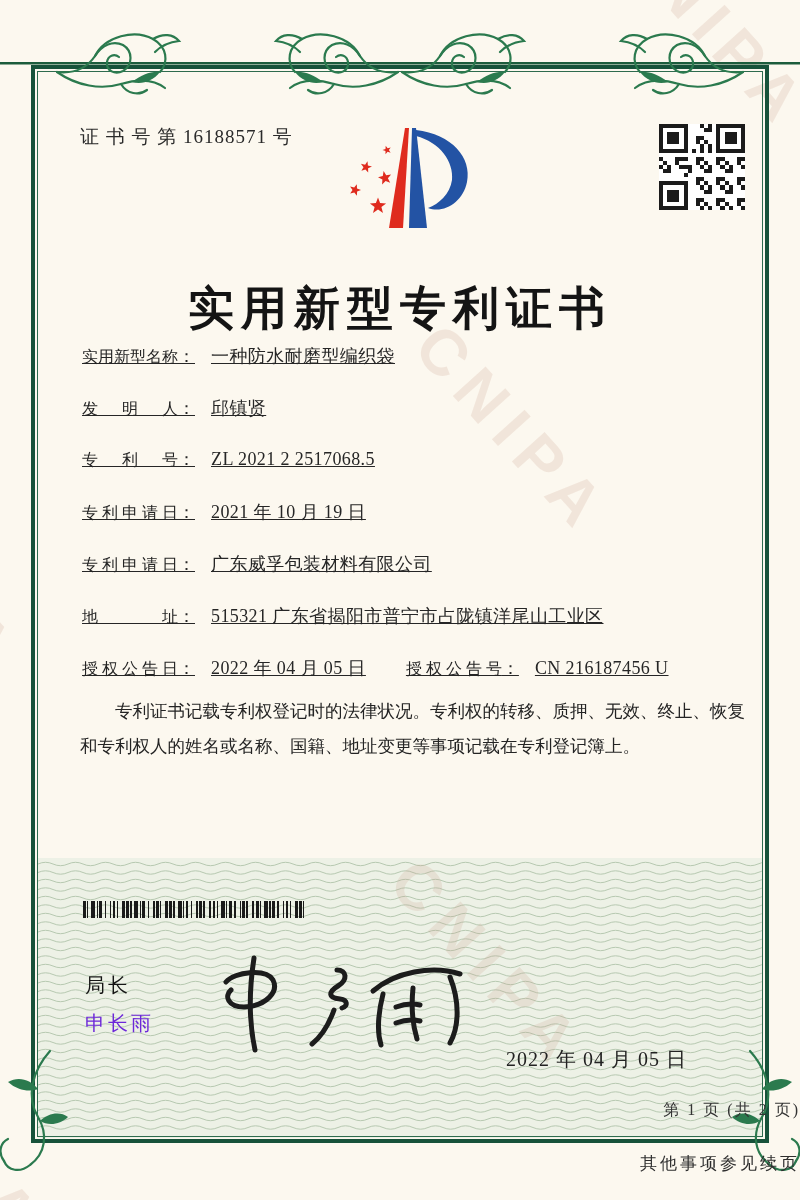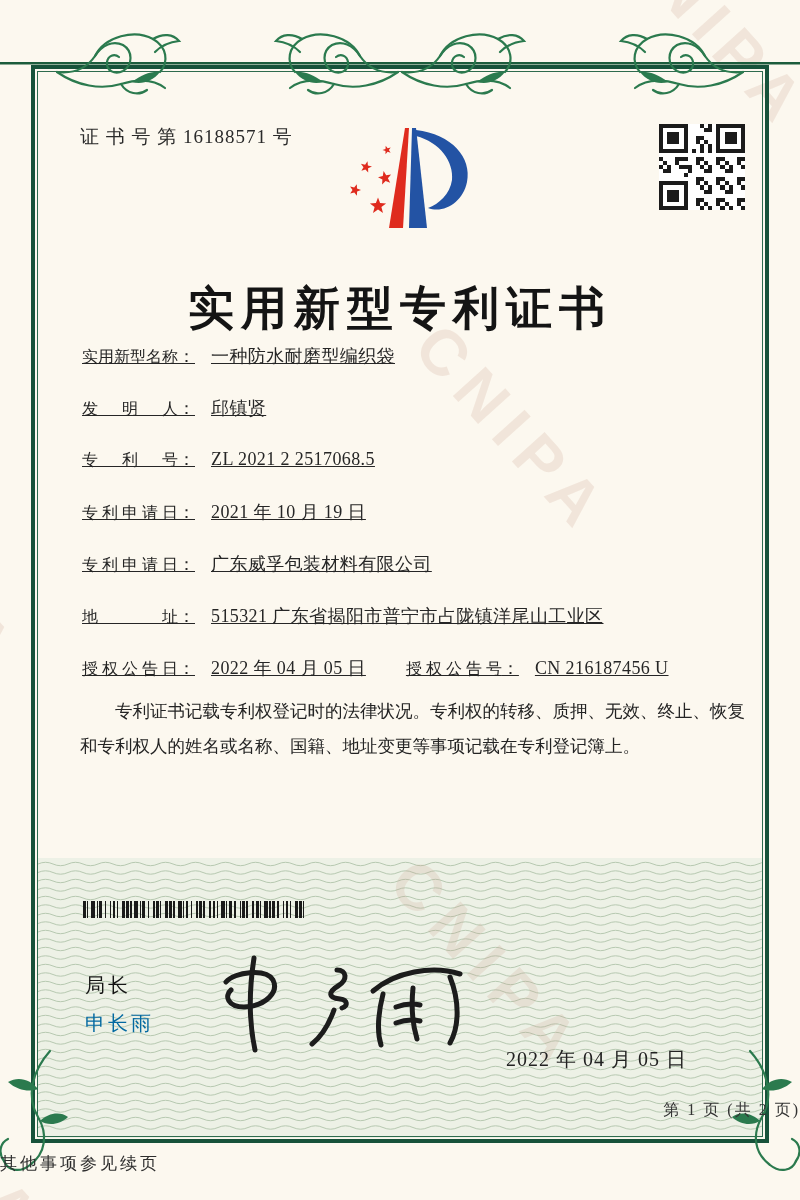--- a/index.html
+++ b/index.html
@@ -49,27 +49,27 @@
     font-size:17.5px;line-height:35px;color:#242424;}
   .paras p{margin:0;text-indent:2em;}
 
   .barcode{left:83px;top:901px;z-index:3;}
 
   .sig-title{left:85px;top:972px;z-index:3;
     font-family:"Liberation Sans","DejaVu Sans",sans-serif;
     font-size:20px;color:#151515;letter-spacing:3px;}
   .sig-name{left:85px;top:1010px;z-index:3;
     font-family:"Liberation Sans","DejaVu Sans",sans-serif;
-    font-size:20px;color:#0369a1;letter-spacing:3px;text-align:center;}
+    font-size:20px;color:#6d28d9;letter-spacing:3px;text-align:center;}
   .sig-script{left:210px;top:944px;z-index:3;}
   .sig-date{left:506px;top:1046px;z-index:3;font-size:20px;color:#222;letter-spacing:1px;}
 
   .page-info{left:0;top:1100px;width:100%;text-align:right;z-index:3;
     font-size:16px;color:#333;letter-spacing:2px;}
-  .footnote{left:0;top:1152px;width:100%;text-align:left;z-index:3;
+  .footnote{left:0;top:1152px;width:100%;text-align:right;z-index:3;
     font-size:17px;color:#2e2e2e;letter-spacing:3px;}
 </style>
 </head>
 <body>
 
 <svg class="band" width="724" height="280" id="band-svg">
   <rect x="0" y="0" width="724" height="280" fill="#edf1e6"></rect>
   <g id="wave-g" fill="none" stroke="#b7c9b1" stroke-width="1">
       <path d="M0 6 q7.5 -3.4 15 0 t15 0 q7.5 -3.4 15 0 t15 0 q7.5 -3.4 15 0 t15 0 q7.5 -3.4 15 0 t15 0 q7.5 -3.4 15 0 t15 0 q7.5 -3.4 15 0 t15 0 q7.5 -3.4 15 0 t15 0 q7.5 -3.4 15 0 t15 0 q7.5 -3.4 15 0 t15 0 q7.5 -3.4 15 0 t15 0 q7.5 -3.4 15 0 t15 0 q7.5 -3.4 15 0 t15 0 q7.5 -3.4 15 0 t15 0 q7.5 -3.4 15 0 t15 0 q7.5 -3.4 15 0 t15 0 q7.5 -3.4 15 0 t15 0 q7.5 -3.4 15 0 t15 0 q7.5 -3.4 15 0 t15 0 q7.5 -3.4 15 0 t15 0 q7.5 -3.4 15 0 t15 0 q7.5 -3.4 15 0 t15 0 q7.5 -3.4 15 0 t15 0 q7.5 -3.4 15 0 t15 0 q7.5 -3.4 15 0 t15 0 q7.5 -3.4 15 0 t15 0"></path>
       <path d="M0 14.5 q7.5 -3.4 15 0 t15 0 q7.5 -3.4 15 0 t15 0 q7.5 -3.4 15 0 t15 0 q7.5 -3.4 15 0 t15 0 q7.5 -3.4 15 0 t15 0 q7.5 -3.4 15 0 t15 0 q7.5 -3.4 15 0 t15 0 q7.5 -3.4 15 0 t15 0 q7.5 -3.4 15 0 t15 0 q7.5 -3.4 15 0 t15 0 q7.5 -3.4 15 0 t15 0 q7.5 -3.4 15 0 t15 0 q7.5 -3.4 15 0 t15 0 q7.5 -3.4 15 0 t15 0 q7.5 -3.4 15 0 t15 0 q7.5 -3.4 15 0 t15 0 q7.5 -3.4 15 0 t15 0 q7.5 -3.4 15 0 t15 0 q7.5 -3.4 15 0 t15 0 q7.5 -3.4 15 0 t15 0 q7.5 -3.4 15 0 t15 0 q7.5 -3.4 15 0 t15 0 q7.5 -3.4 15 0 t15 0 q7.5 -3.4 15 0 t15 0 q7.5 -3.4 15 0 t15 0"></path>

